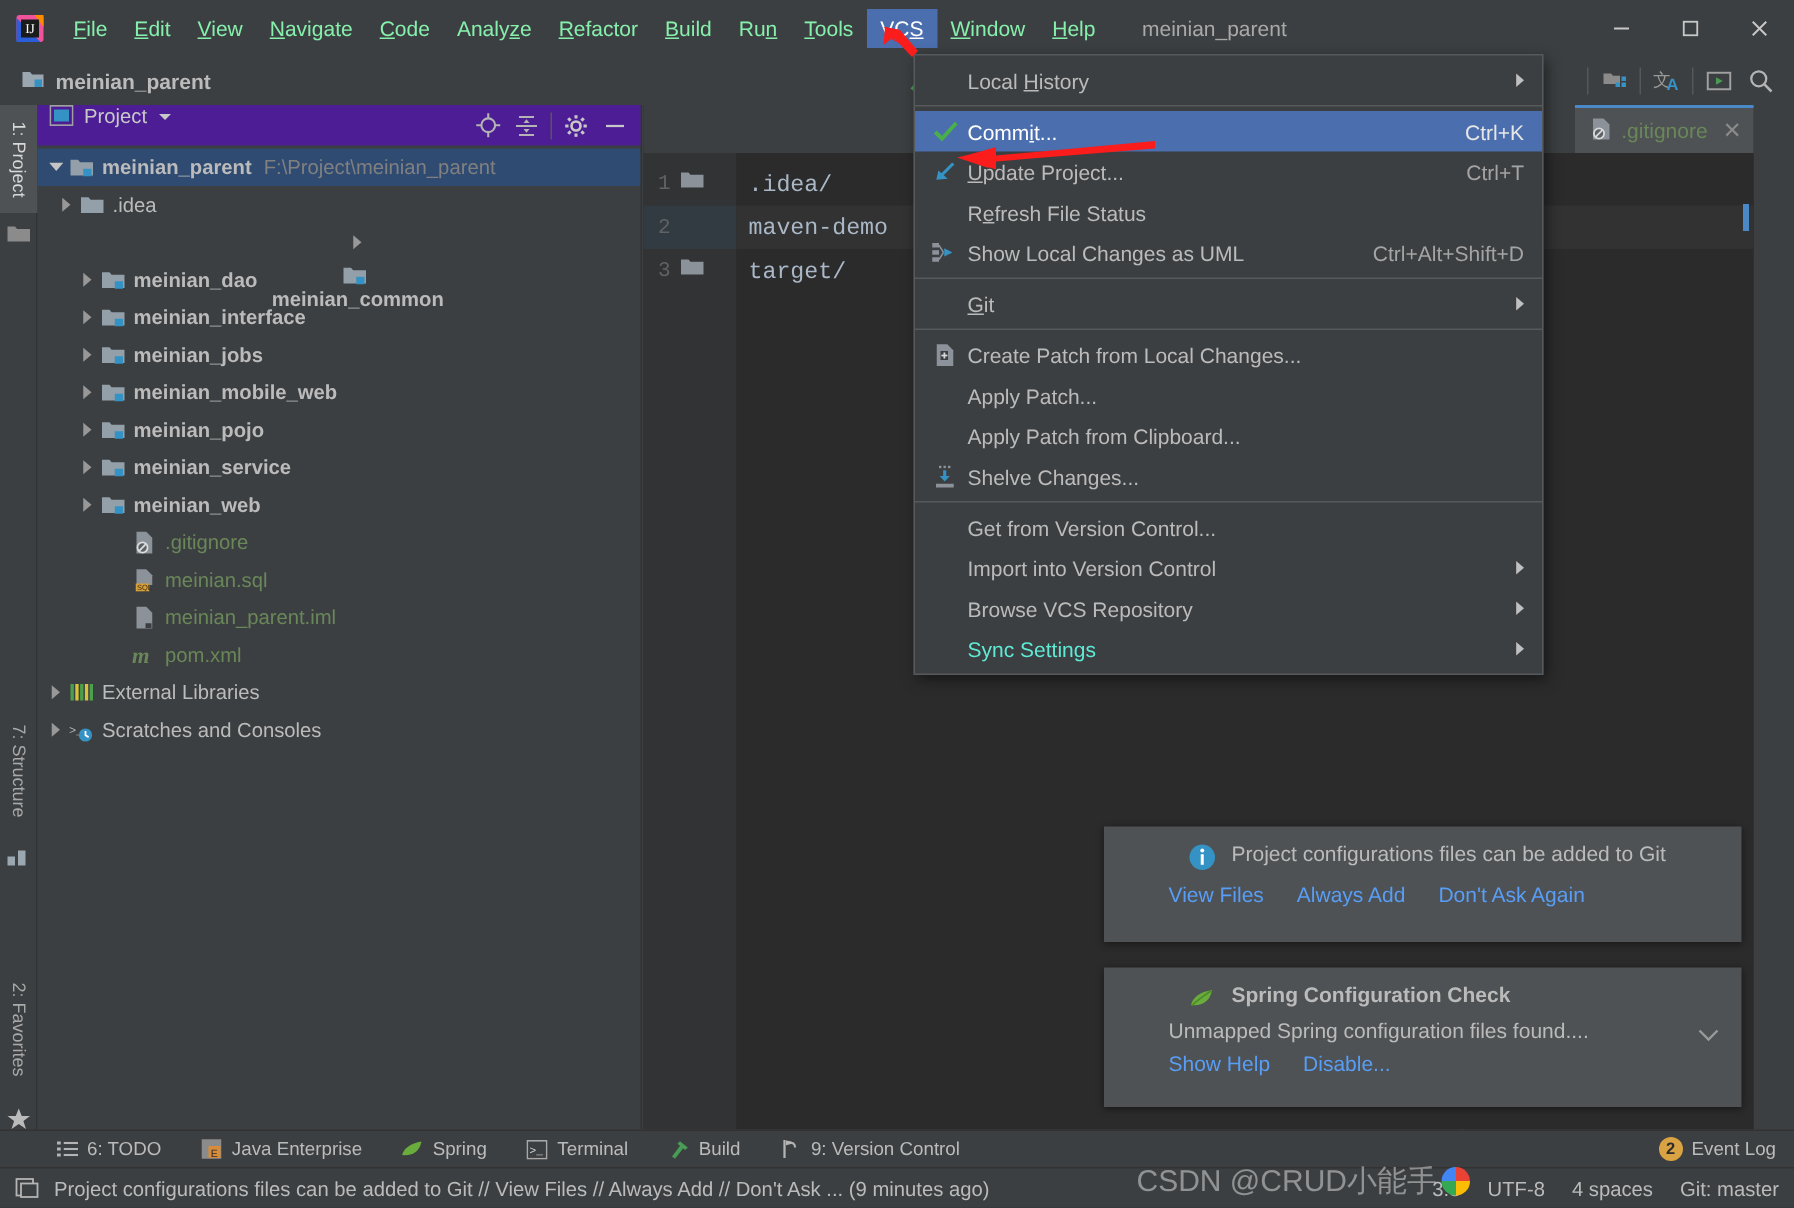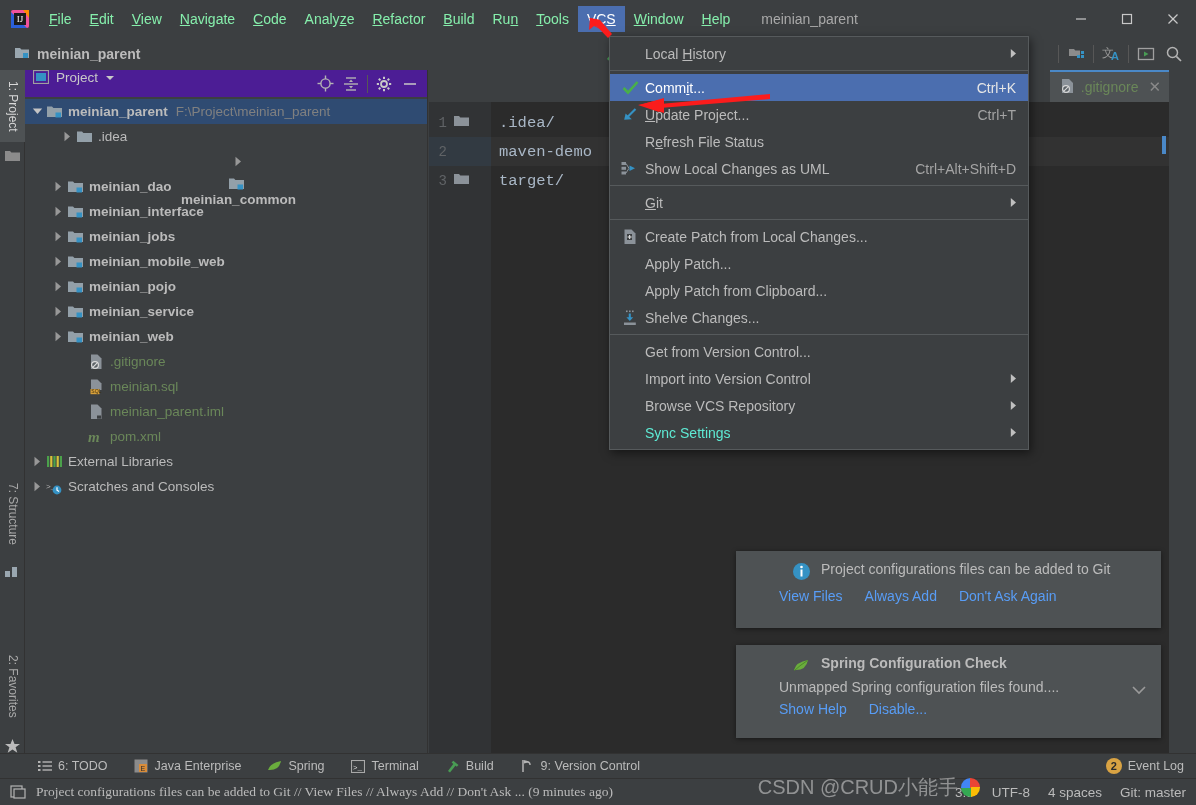--- a/index.html
+++ b/index.html
@@ -165,21 +165,21 @@
     font-size: 11px; font-weight: bold; display: flex; align-items: center; justify-content: center;
   }
 
   
   .statusbar {
     position: absolute; left: 0; top: 778px; width: 1196px; height: 27px;
     background: #3c3f41; display: flex; align-items: center;
     border-top: 1px solid #323232;
   }
   .sb-ico { width: 16px; height: 16px; margin-left: 10px; margin-right: 10px; flex: none; }
-  .sb-msg { font-size: 13.5px; color: #bbbbbb; white-space: nowrap; font-family: Liberation Serif, serif; }
+  .sb-msg { font-size: 13.5px; color: #bbbbbb; white-space: nowrap; }
   .sb-right { margin-left: auto; display: flex; align-items: center; gap: 18px; padding-right: 10px; font-size: 13.5px; color: #bbbbbb; white-space: nowrap; }
 
   
   .vcsmenu {
     position: absolute; left: 609px; top: 36px; width: 420px;
     background: #3c3f41; border: 1px solid #565a5c;
     box-shadow: 2px 3px 9px rgba(0,0,0,0.5);
     padding: 3px 0;
     z-index: 50;
   }
@@ -476,21 +476,21 @@
           </span>
           <span class="tico">
             <svg width="18" height="15" viewBox="0 0 18 15">
               <path d="M1 2.5h5l1.4 1.6H16V13H1z" fill="#93a0a9"></path>
               <rect x="9.5" y="8.5" width="5.5" height="5" fill="#3592c4"></rect>
             </svg>
           </span>
           <span class="tlabel bold">meinian_parent</span>
           <span class="tpath">F:\Project\meinian_parent</span>
         </div>
-        <div class="trow" style="padding-left: 34px;">
+        <div class="trow" style="padding-left: 11px;">
           <span class="tarrow">
             <svg width="9" height="11" viewBox="0 0 9 11">
               <path d="M1.5 0.8 L7 5.5 L1.5 10.2 Z" fill="#989898"></path>
             </svg>
           </span>
           <span class="tico">
             <svg width="18" height="15" viewBox="0 0 18 15">
               <path d="M1 2.5h5l1.4 1.6H16V13H1z" fill="#93a0a9"></path>
             </svg>
           </span>

